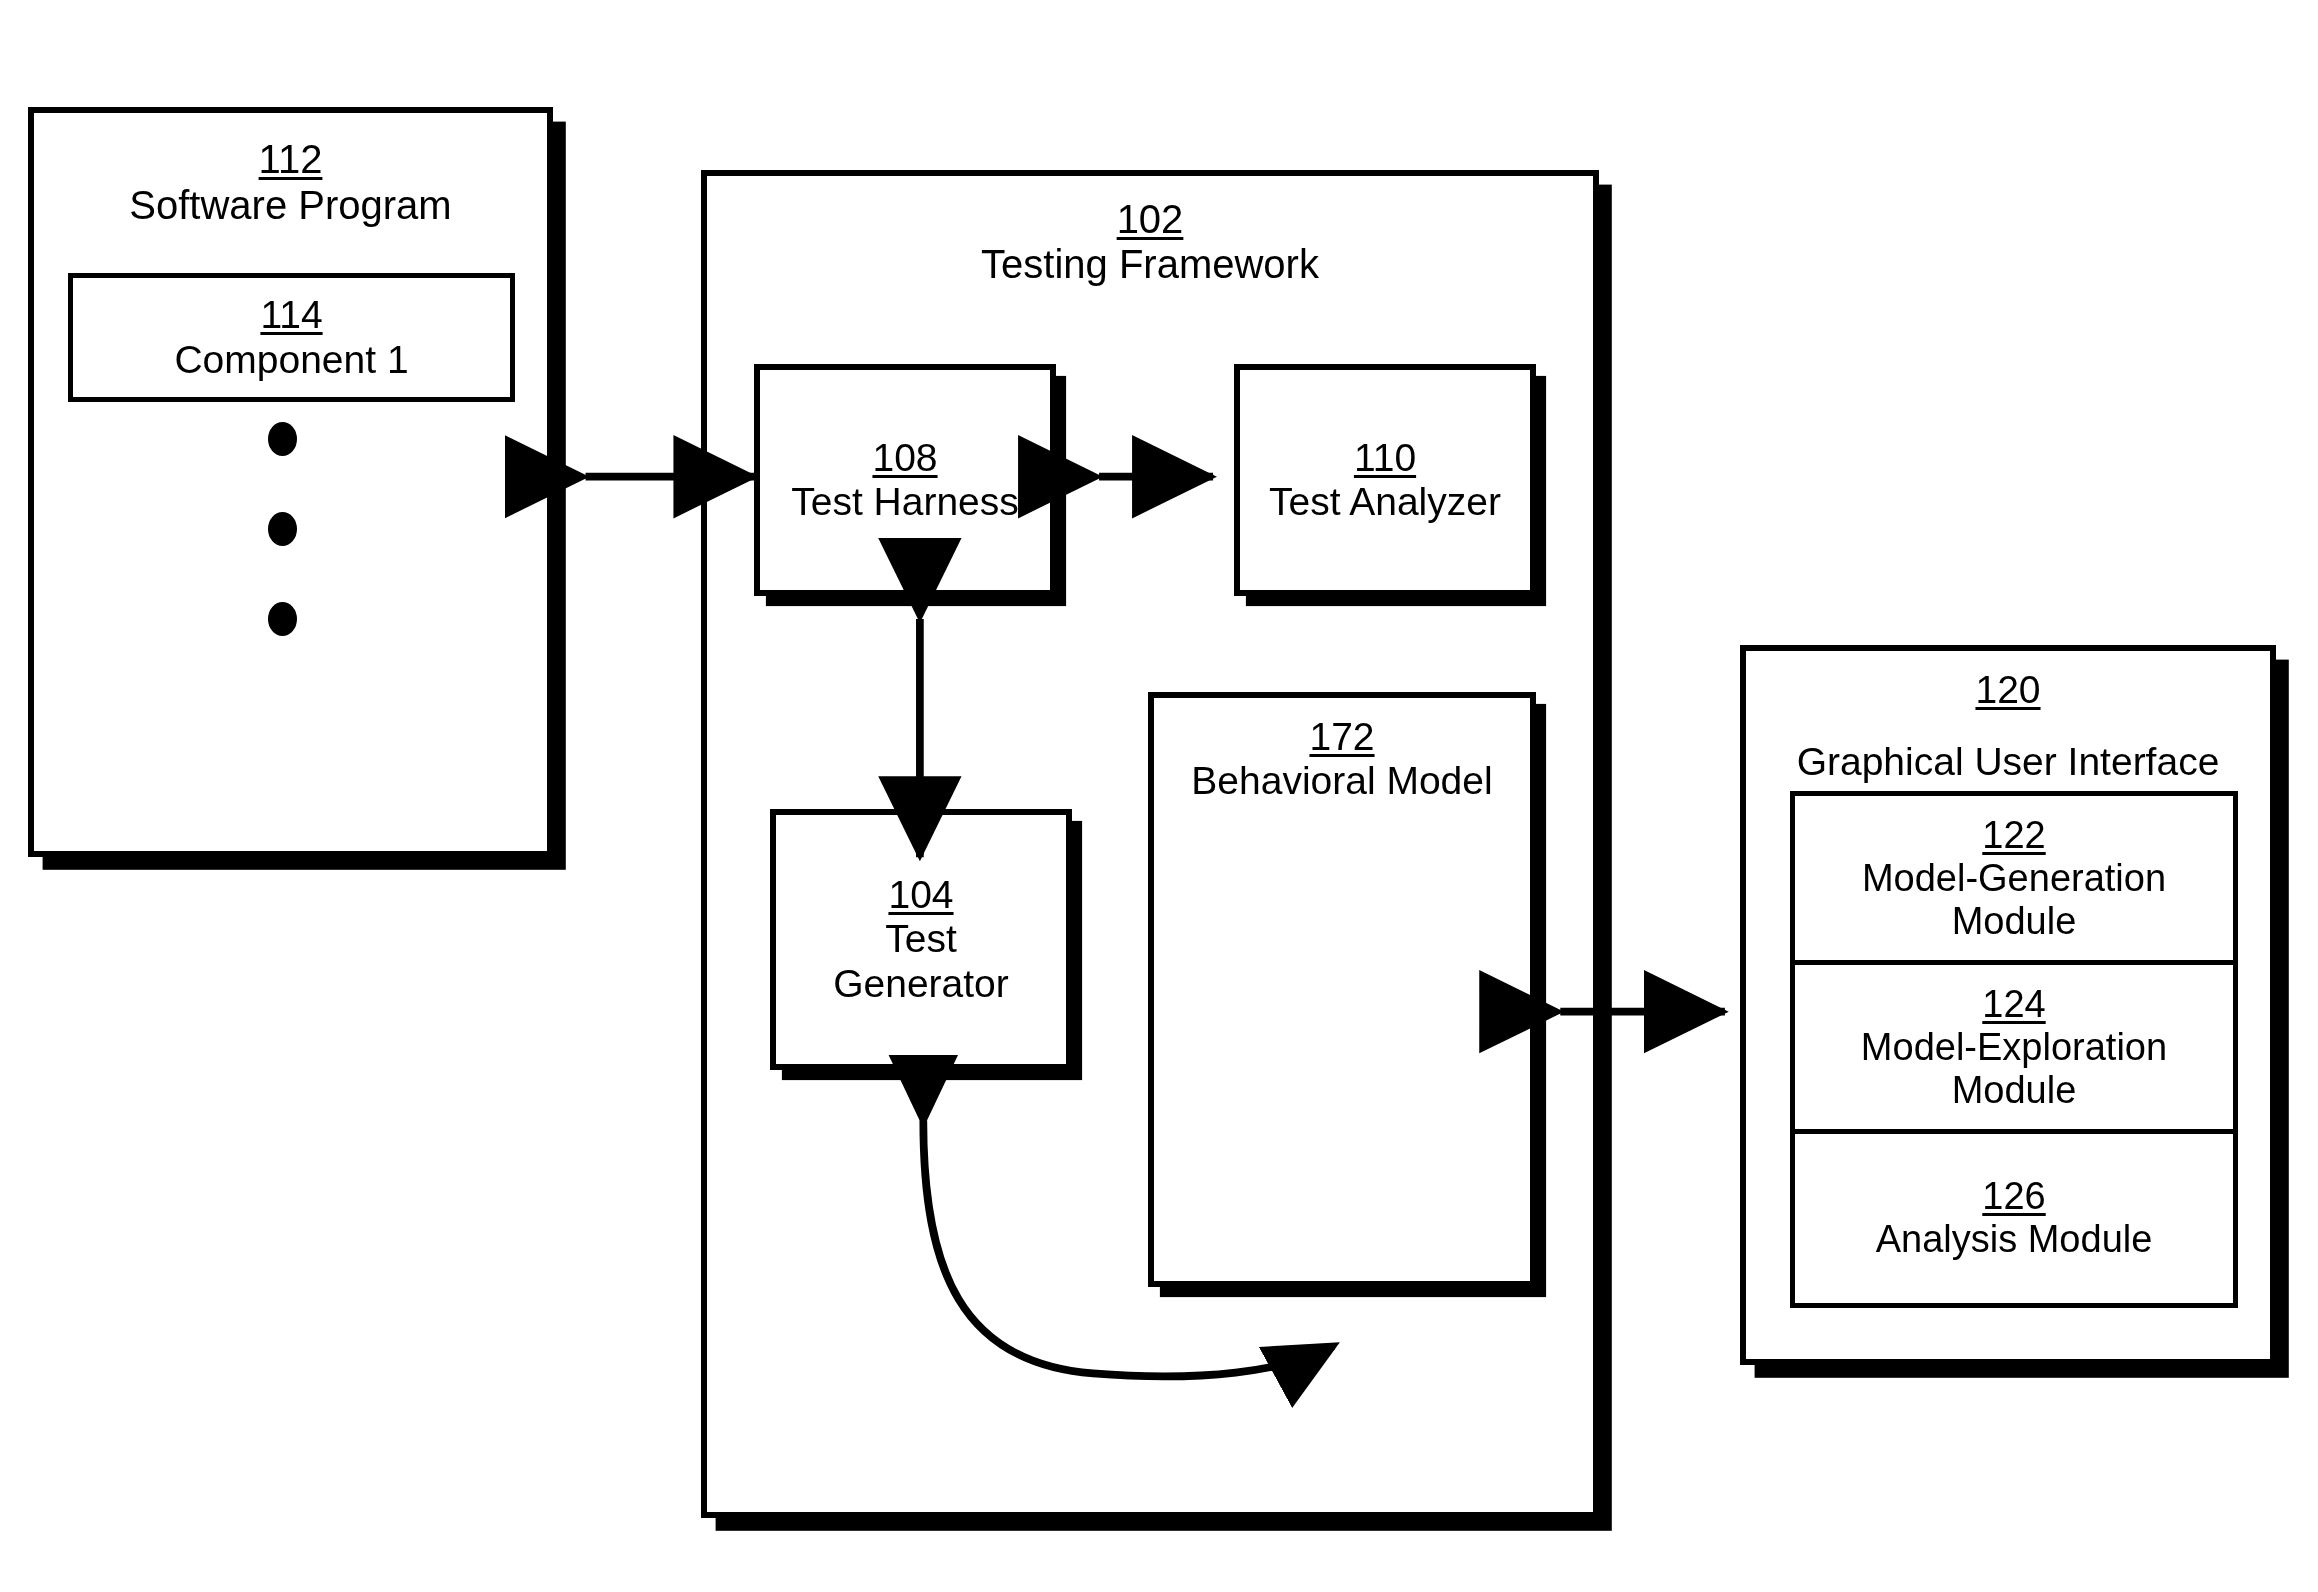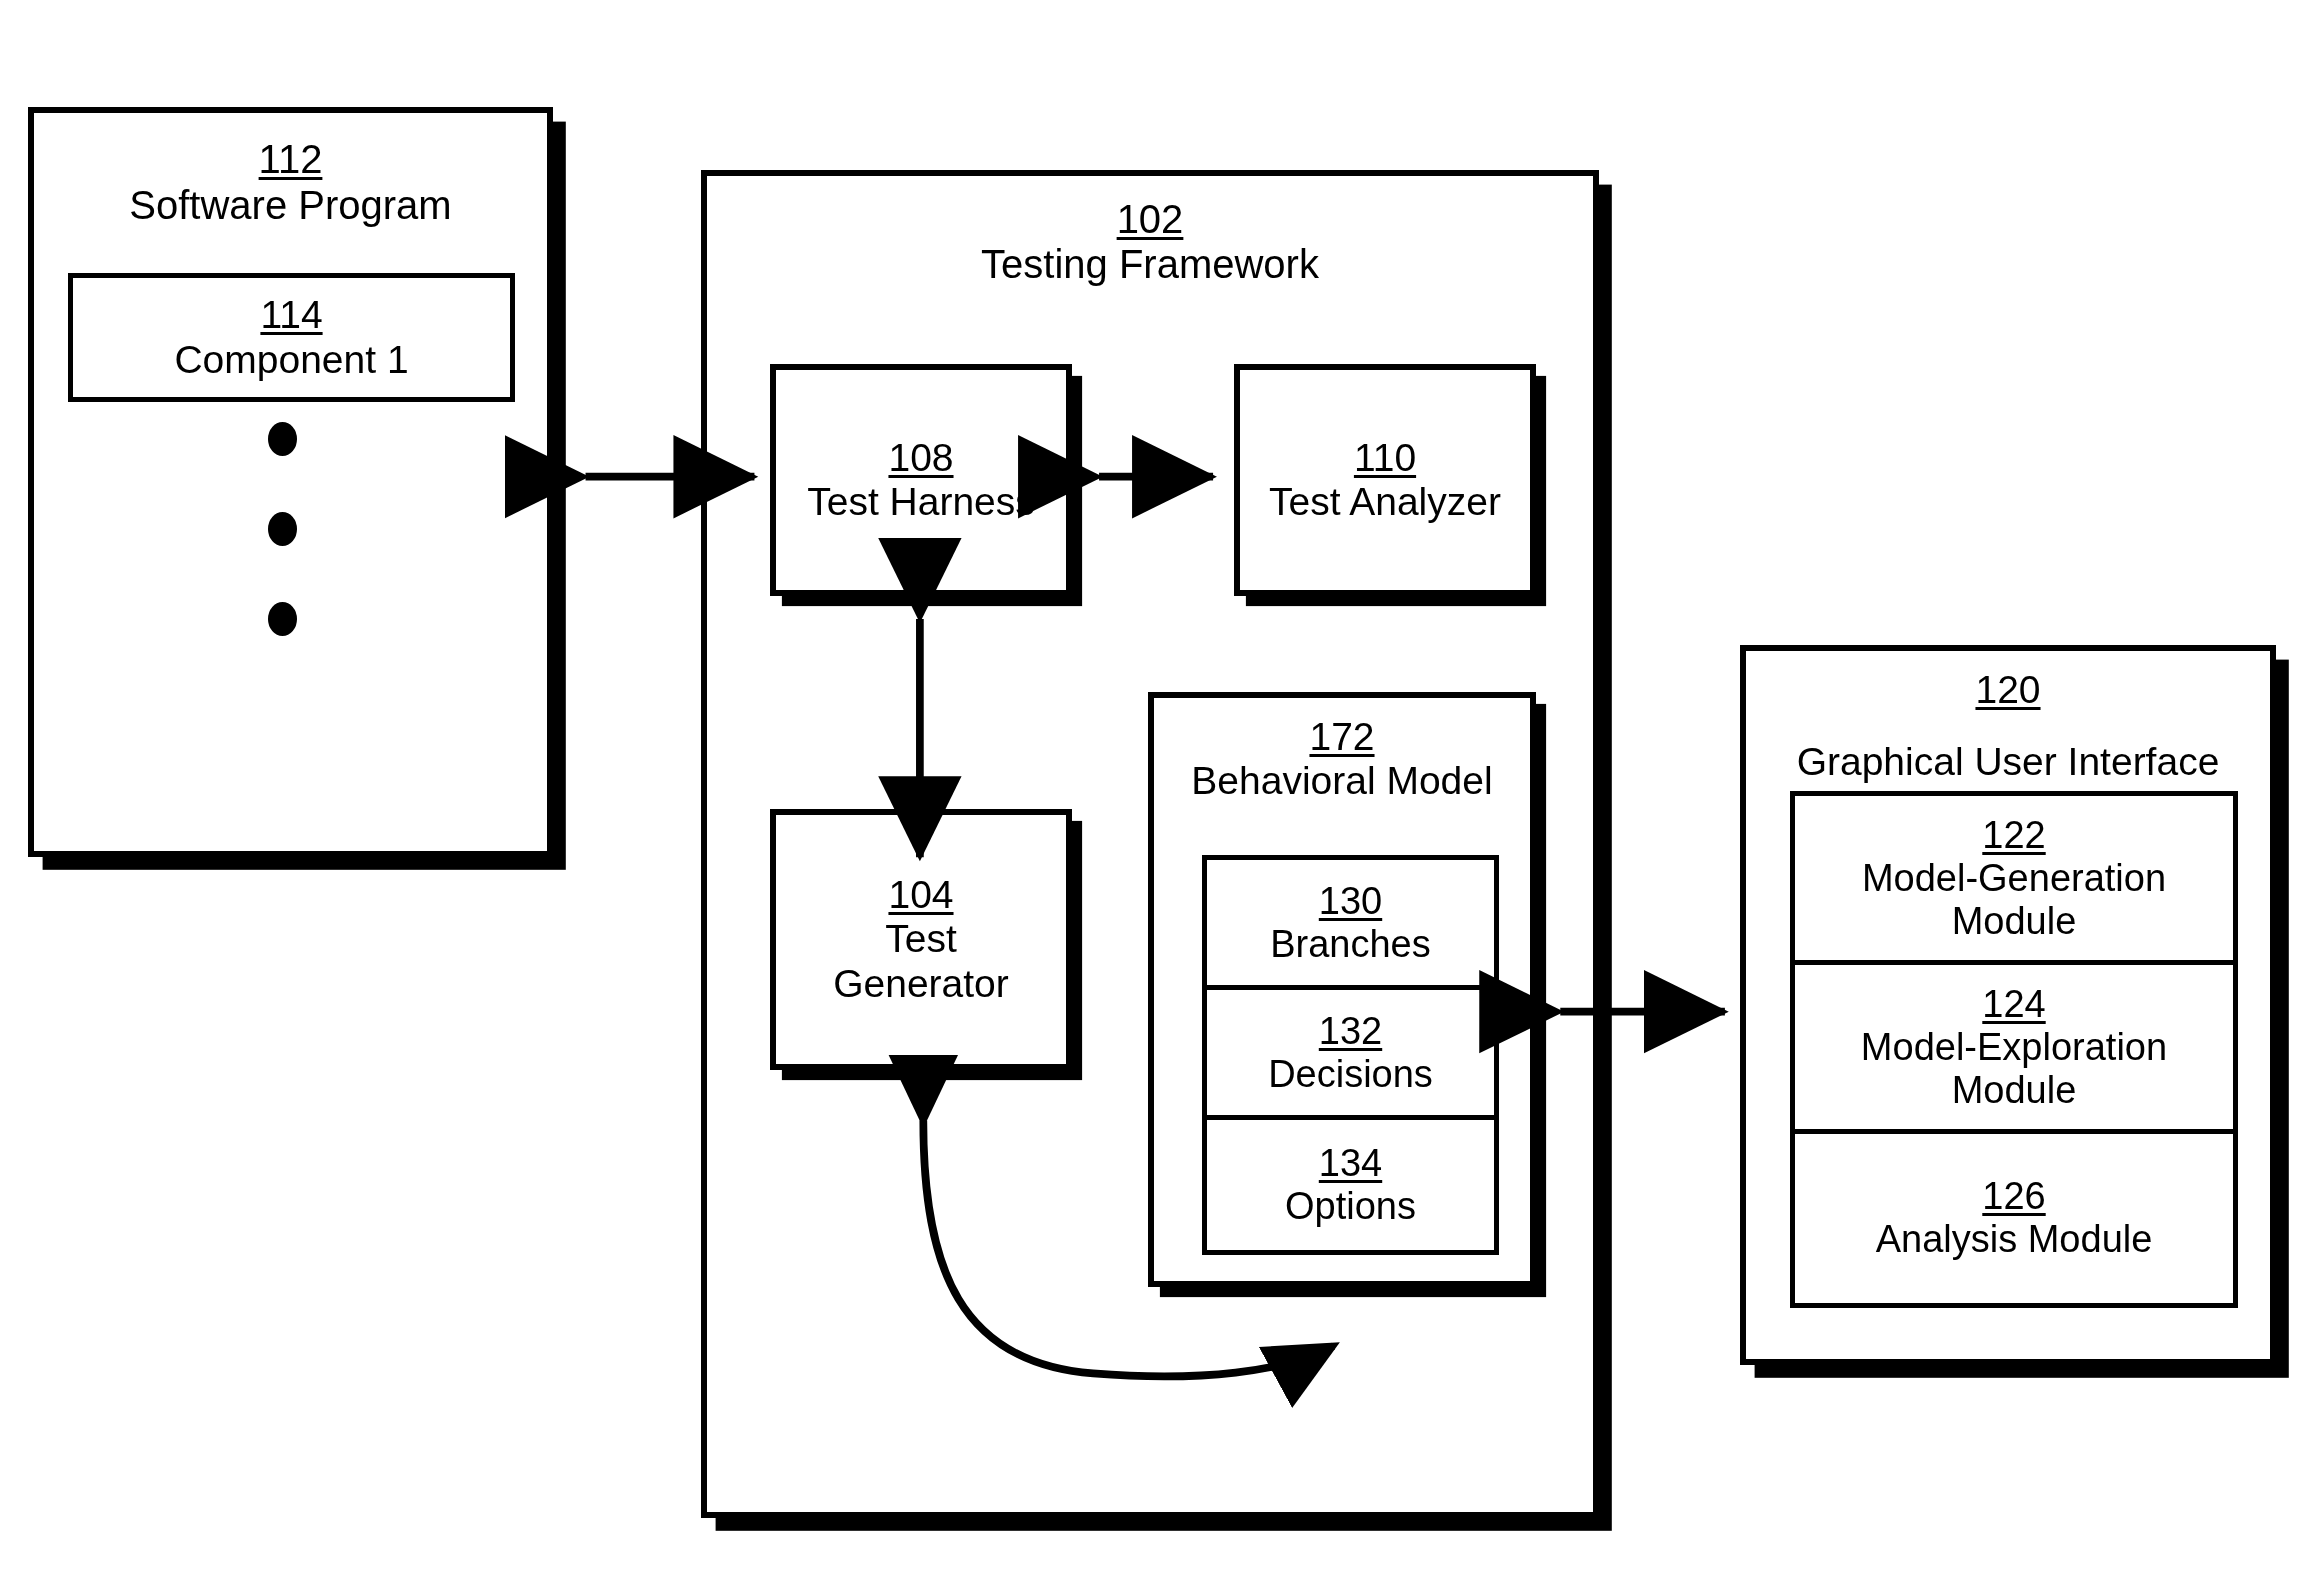--- a/index.html
+++ b/index.html
@@ -114,21 +114,21 @@
     </div>
 
   </div>
 
   <div class="box shadow" style="left:701px; top:170px; width:898px; height:1348px;">
     <div class="lbl title-stack" style="margin-top:20.6px;">
       <span class="ref fs-lg">102</span>
       <span class="fs-lg">Testing Framework</span>
     </div>
 
-    <div class="box shadow-sm" style="left:63px; top:188px; width:302px; height:232px;">
+    <div class="box shadow-sm" style="left:47px; top:188px; width:302px; height:232px;">
       <div class="lbl title-stack" style="height:100%; justify-content:center;">
         <span class="ref fs-md">108</span>
         <span class="fs-md">Test Harness</span>
       </div>
     </div>
 
     <div class="box shadow-sm" style="left:527px; top:188px; width:302px; height:232px;">
       <div class="lbl title-stack" style="height:100%; justify-content:center;">
         <span class="ref fs-md">110</span>
         <span class="fs-md">Test Analyzer</span>
@@ -142,37 +142,20 @@
         <span class="fs-md">Generator</span>
       </div>
     </div>
 
     <div class="box shadow-sm" style="left:441px; top:516px; width:388px; height:595px;">
       <div class="lbl title-stack" style="margin-top:17px;">
         <span class="ref fs-md">172</span>
         <span class="fs-md">Behavioral Model</span>
       </div>
 
-      <div class="box thin" style="left:48px; top:157px; width:297px; height:400px; box-shadow:none; flex-direction:column;">
-
-        <div style="position:relative; box-sizing:border-box; width:100%; height:33.34%; border-bottom:5.1px solid #000000; display:flex; flex-direction:column; align-items:center; justify-content:center;">
-          <span class="ref fs-sm">130</span>
-          <span class="fs-sm">Branches</span>
-        </div>
-
-        <div style="position:relative; box-sizing:border-box; width:100%; height:33.33%; border-bottom:5.1px solid #000000; display:flex; flex-direction:column; align-items:center; justify-content:center;">
-          <span class="ref fs-sm">132</span>
-          <span class="fs-sm">Decisions</span>
-        </div>
-
-        <div style="position:relative; box-sizing:border-box; width:100%; height:33.33%; display:flex; flex-direction:column; align-items:center; justify-content:center;">
-          <span class="ref fs-sm">134</span>
-          <span class="fs-sm">Options</span>
-        </div>
-      </div>
     </div>
   </div>
 
   <div class="box shadow" style="left:1740px; top:645px; width:536px; height:720px;">
     <div class="lbl title-stack" style="margin-top:17px;gap:28px;">
       <span class="ref fs-md">120</span>
       <span class="fs-md">Graphical User Interface</span>
     </div>
 
     <div class="box thin" style="left:44px; top:140px; width:448px; height:517px; box-shadow:none; flex-direction:column;">

